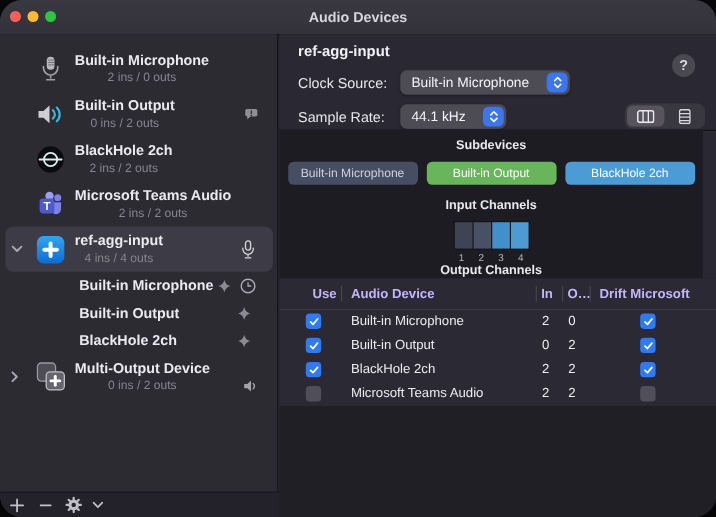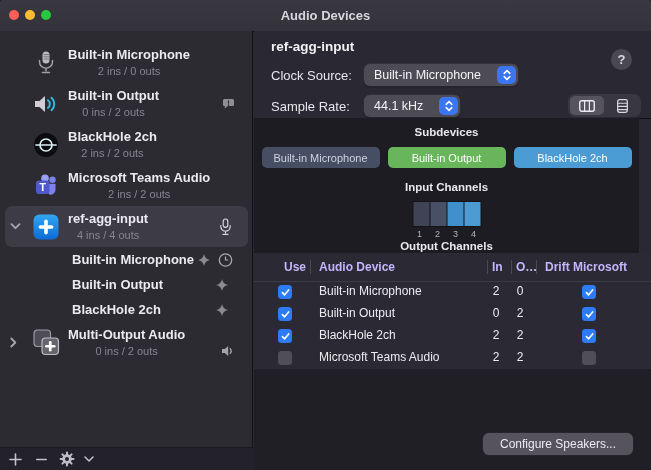--- a/index.html
+++ b/index.html
@@ -1,16 +1,16 @@
 <!DOCTYPE html>
 <html><head>
 <meta charset="utf-8">
 <style>
   html,body{margin:0;padding:0;background:#08080a;}
-  .window{position:relative;width:651px;height:470px;border-radius:2px;overflow:hidden;
+  .window{position:relative;width:651px;height:470px;border-radius:20px;overflow:hidden;
           background:#2a2832;font-family:"Liberation Sans","DejaVu Sans",sans-serif;
           box-shadow:0 10px 30px rgba(0,0,0,.6);}
   
   .titlebar{position:absolute;top:0;left:0;right:0;height:31px;
             background:linear-gradient(#3a383f,#33313a);border-bottom:1px solid #0e0d11;
             display:flex;align-items:center;justify-content:center;
             font-size:13px;font-weight:bold;color:#d7d6db;}
   .tl{position:absolute;top:10px;width:10px;height:10px;border-radius:50%;}
   .tl.red{left:9px;background:#ff5f57;}
   .tl.yel{left:25px;background:#febc2e;}
@@ -244,21 +244,21 @@
       </span>
       <span class="ic">
         <svg width="27" height="27" viewBox="0 0 27 27">
             <rect x="1" y="1" width="16.5" height="16.5" rx="3.5" fill="#4e4c54" stroke="#9b99a1" stroke-width="1.2"></rect>
             <rect x="9" y="9" width="16.5" height="16.5" rx="3.5" fill="#66646c" stroke="#c0bec5" stroke-width="1.2"></rect>
             <rect x="15.9" y="12" width="2.7" height="10.6" rx="1.3" fill="#fff"></rect>
             <rect x="12" y="15.9" width="10.6" height="2.7" rx="1.3" fill="#fff"></rect>
           </svg>
       </span>
       <span class="txt">
-        <span class="t1">Multi-Output Audio</span>
+        <span class="t1">Multi-Output Device</span>
         <span class="t2">0 ins / 2 outs</span>
       </span>
       <span class="trail" style="right:18px;top:70%">
         <svg width="14" height="12" viewBox="0 0 14 12">
             <path d="M1,4 h2.8 L7.2,1 v10 L3.8,8 H1 z" fill="#a5a3aa"></path>
             <path d="M9.2,3.6 a3.6,3.6 0 0 1 0,4.8" stroke="#a5a3aa" stroke-width="1.3" fill="none" stroke-linecap="round"></path>
           </svg>
       </span>
     </div>
 
@@ -425,16 +425,15 @@
 
       <div class="trow" style="top:94px">
         <span class="cb cb-use"></span>
         <span class="td-dev">Microsoft Teams Audio</span>
         <span class="td-num in-col">2</span>
         <span class="td-num out-col">2</span>
         <span class="cb cb-drift"></span>
       </div>
     </div>
 
-    <div class="cfg">Configure Speakers...</div>
   </div>
 
 </div>
 
 </body></html>

